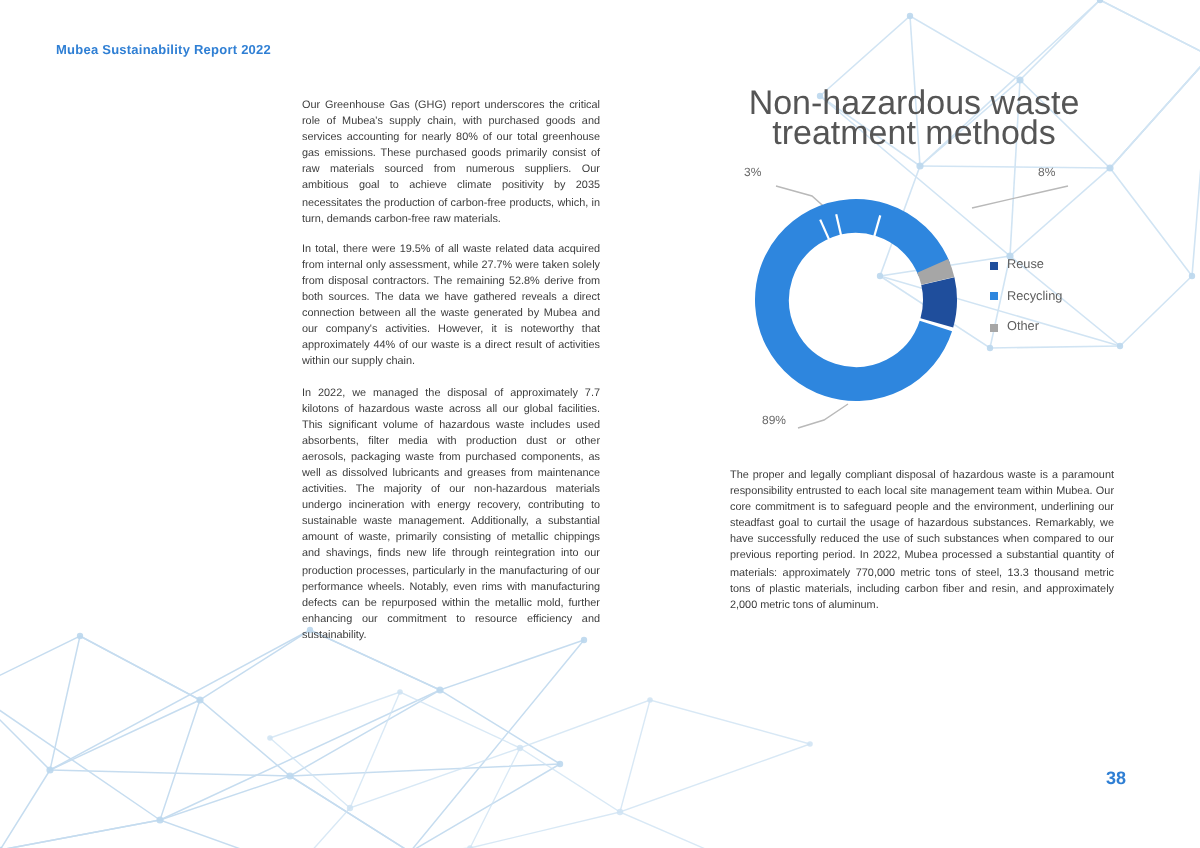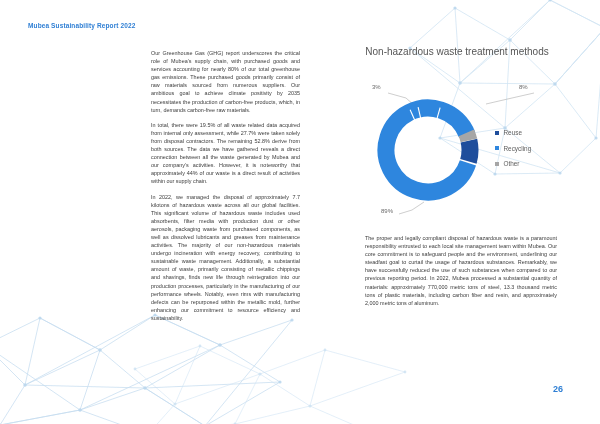--- a/index.html
+++ b/index.html
@@ -68,21 +68,21 @@
     top: 44px;
     width: 200px;
     height: 185px;
   }
   .chart-title {
     position: absolute;
     left: 0;
     top: 0;
     width: 190px;
     text-align: center;
-    font-size: 10px;
+    font-size: 17px;
     line-height: 15px;
     color: #555555;
     font-weight: normal;
   }
   .donut-wrap {
     position: absolute;
     left: 14px;
     top: 54px;
     width: 104px;
     height: 104px;
@@ -276,15 +276,15 @@
         <span class="legend-swatch" style="background:#a6a6a6;"></span>
         <span class="legend-text">Other</span>
       </div>
     </div>
   </div>
 
   <div class="col-right-text">
     <p class="body">The proper and legally compliant disposal of hazardous waste is a paramount responsibility entrusted to each local site management team within Mubea. Our core commitment is to safeguard people and the environment, underlining our steadfast goal to curtail the usage of hazardous substances. Remarkably, we have successfully reduced the use of such substances when compared to our previous reporting period. In 2022, Mubea processed a substantial quantity of materials: approximately 770,000 metric tons of steel, 13.3 thousand metric tons of plastic materials, including carbon fiber and resin, and approximately 2,000 metric tons of aluminum.</p>
   </div>
 
-  <div class="page-num">26</div>
+  <div class="page-num">38</div>
 
 </div>
 
 </body></html>

